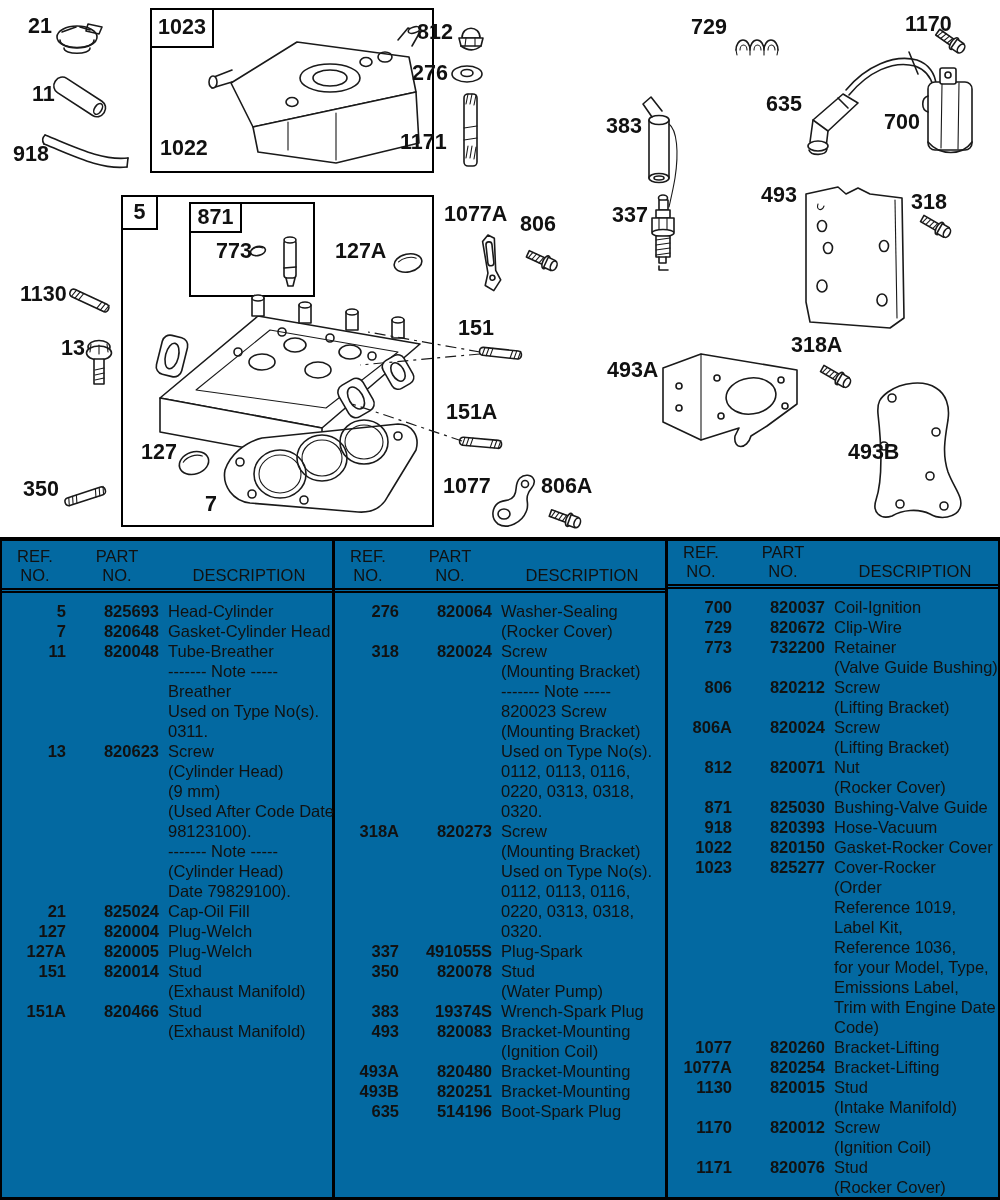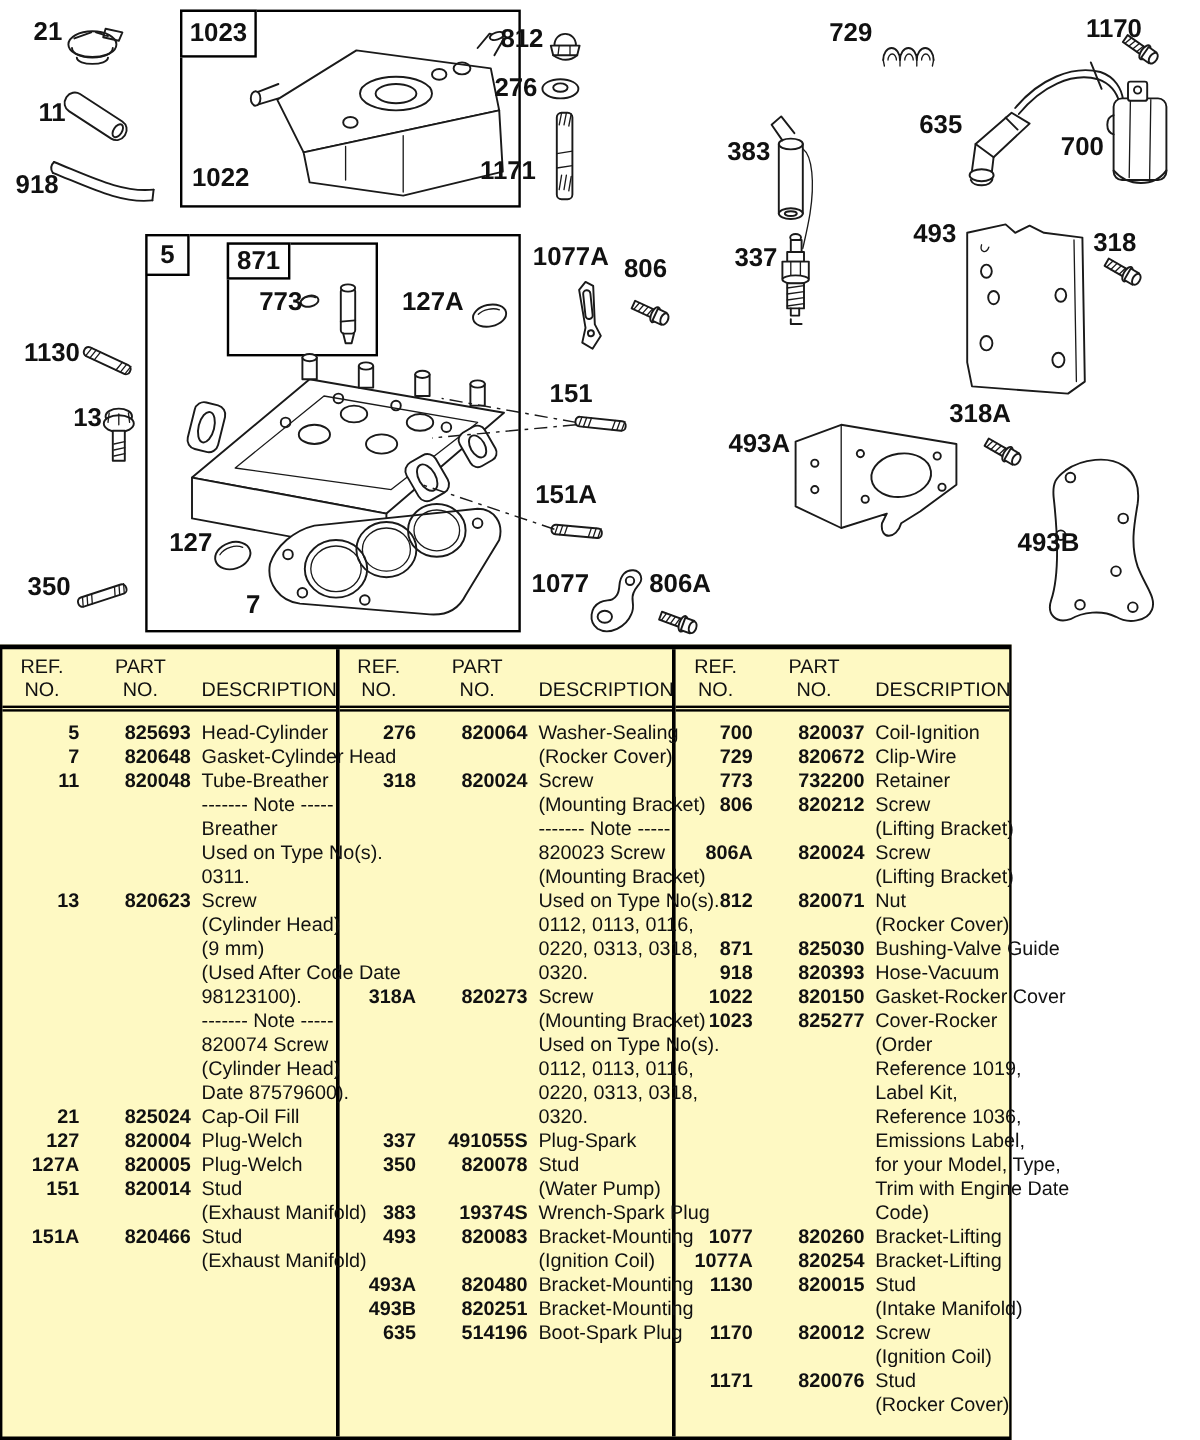--- a/index.html
+++ b/index.html
@@ -11,22 +11,22 @@
   .five-box{left:121px;top:195px;width:309px;height:328px}
   .bushing-box{left:189px;top:202px;width:122px;height:91px;border-width:2px}
   svg.art{position:absolute;left:0;top:0;z-index:1}
   .ln{stroke:#1a1a1a;stroke-width:1.6;fill:none;stroke-linejoin:round;stroke-linecap:round}
   .fw{fill:#fff}
   .thin{stroke-width:1.1}
   .dash{stroke:#1a1a1a;stroke-width:1.2;fill:none;stroke-dasharray:11 5 3 5}
   .dlabel{position:absolute;z-index:3;font-weight:bold;font-size:21.5px;line-height:1;white-space:nowrap}
   .dlabel.boxed{border:2px solid #000;background:#fff;display:flex;align-items:center;justify-content:center;box-sizing:border-box}
   
-  .table-wrap{position:absolute;left:0;top:537px;width:843px;height:663px;box-sizing:border-box;
-    border:2px solid #000;border-top-width:4px;border-bottom-width:3px;display:flex;background:#fef9c3}
+  .table-wrap{position:absolute;left:0;top:537px;width:1000px;height:663px;box-sizing:border-box;
+    border:2px solid #000;border-top-width:4px;border-bottom-width:3px;display:flex;background:#0369a1}
   .tcol{flex:1 1 0;display:flex;flex-direction:column;min-width:0}
   .tcol.sep{border-right:3px solid #000}
   .colhead{height:42px;border-bottom:5px double #000;display:grid;grid-template-columns:62px 84px 1fr;
     column-gap:9px;align-items:end;padding:2px 2px 3px 2px;font-size:16.5px;line-height:19px}
   .hcell{text-align:center}
   .colbody{padding-top:8px;font-size:16.5px;line-height:20px}
   .trow{display:grid;grid-template-columns:62px 84px 1fr;column-gap:9px;padding-left:2px}
   .tref,.tpart{font-weight:bold;text-align:right;white-space:nowrap}
   .tdesc{white-space:nowrap}
   .tdesc b{font-weight:normal}
@@ -389,31 +389,26 @@
             <span class="tdesc">98123100).</span>
           </div>
           <div class="trow">
             <span class="tref"></span>
             <span class="tpart"></span>
             <span class="tdesc"><b>------- Note -----</b></span>
           </div>
           <div class="trow">
             <span class="tref"></span>
             <span class="tpart"></span>
-            <span class="tdesc"><b>820074</b> Screw</span>
-          </div>
-          <div class="trow">
-            <span class="tref"></span>
-            <span class="tpart"></span>
             <span class="tdesc">(Cylinder Head)</span>
           </div>
           <div class="trow">
             <span class="tref"></span>
             <span class="tpart"></span>
-            <span class="tdesc">Date 87579600).</span>
+            <span class="tdesc">Date 79829100).</span>
           </div>
           <div class="trow">
             <span class="tref">21</span>
             <span class="tpart">825024</span>
             <span class="tdesc">Cap-Oil Fill</span>
           </div>
           <div class="trow">
             <span class="tref">127</span>
             <span class="tpart">820004</span>
             <span class="tdesc">Plug-Welch</span>
@@ -600,20 +595,25 @@
             <span class="tref">729</span>
             <span class="tpart">820672</span>
             <span class="tdesc">Clip-Wire</span>
           </div>
           <div class="trow">
             <span class="tref">773</span>
             <span class="tpart">732200</span>
             <span class="tdesc">Retainer</span>
           </div>
           <div class="trow">
+            <span class="tref"></span>
+            <span class="tpart"></span>
+            <span class="tdesc">(Valve Guide Bushing)</span>
+          </div>
+          <div class="trow">
             <span class="tref">806</span>
             <span class="tpart">820212</span>
             <span class="tdesc">Screw</span>
           </div>
           <div class="trow">
             <span class="tref"></span>
             <span class="tpart"></span>
             <span class="tdesc">(Lifting Bracket)</span>
           </div>
           <div class="trow">
@@ -672,26 +672,26 @@
             <span class="tdesc">Label Kit,</span>
           </div>
           <div class="trow">
             <span class="tref"></span>
             <span class="tpart"></span>
             <span class="tdesc">Reference 1036,</span>
           </div>
           <div class="trow">
             <span class="tref"></span>
             <span class="tpart"></span>
+            <span class="tdesc">for your Model, Type,</span>
+          </div>
+          <div class="trow">
+            <span class="tref"></span>
+            <span class="tpart"></span>
             <span class="tdesc">Emissions Label,</span>
-          </div>
-          <div class="trow">
-            <span class="tref"></span>
-            <span class="tpart"></span>
-            <span class="tdesc">for your Model, Type,</span>
           </div>
           <div class="trow">
             <span class="tref"></span>
             <span class="tpart"></span>
             <span class="tdesc">Trim with Engine Date</span>
           </div>
           <div class="trow">
             <span class="tref"></span>
             <span class="tpart"></span>
             <span class="tdesc">Code)</span>

